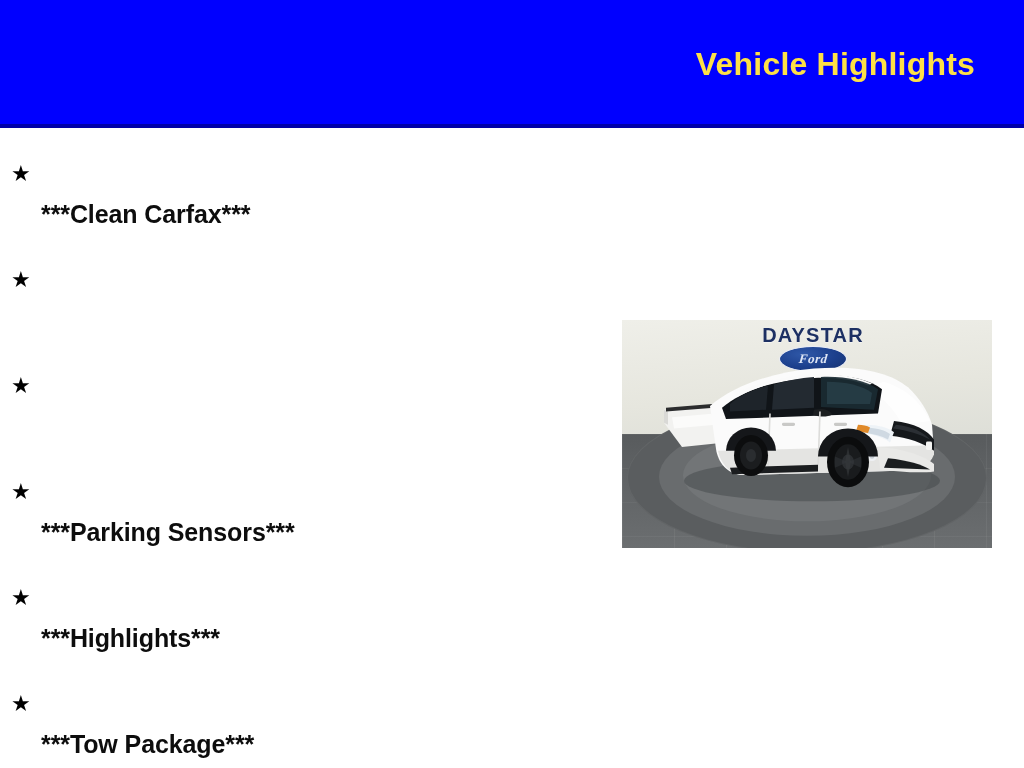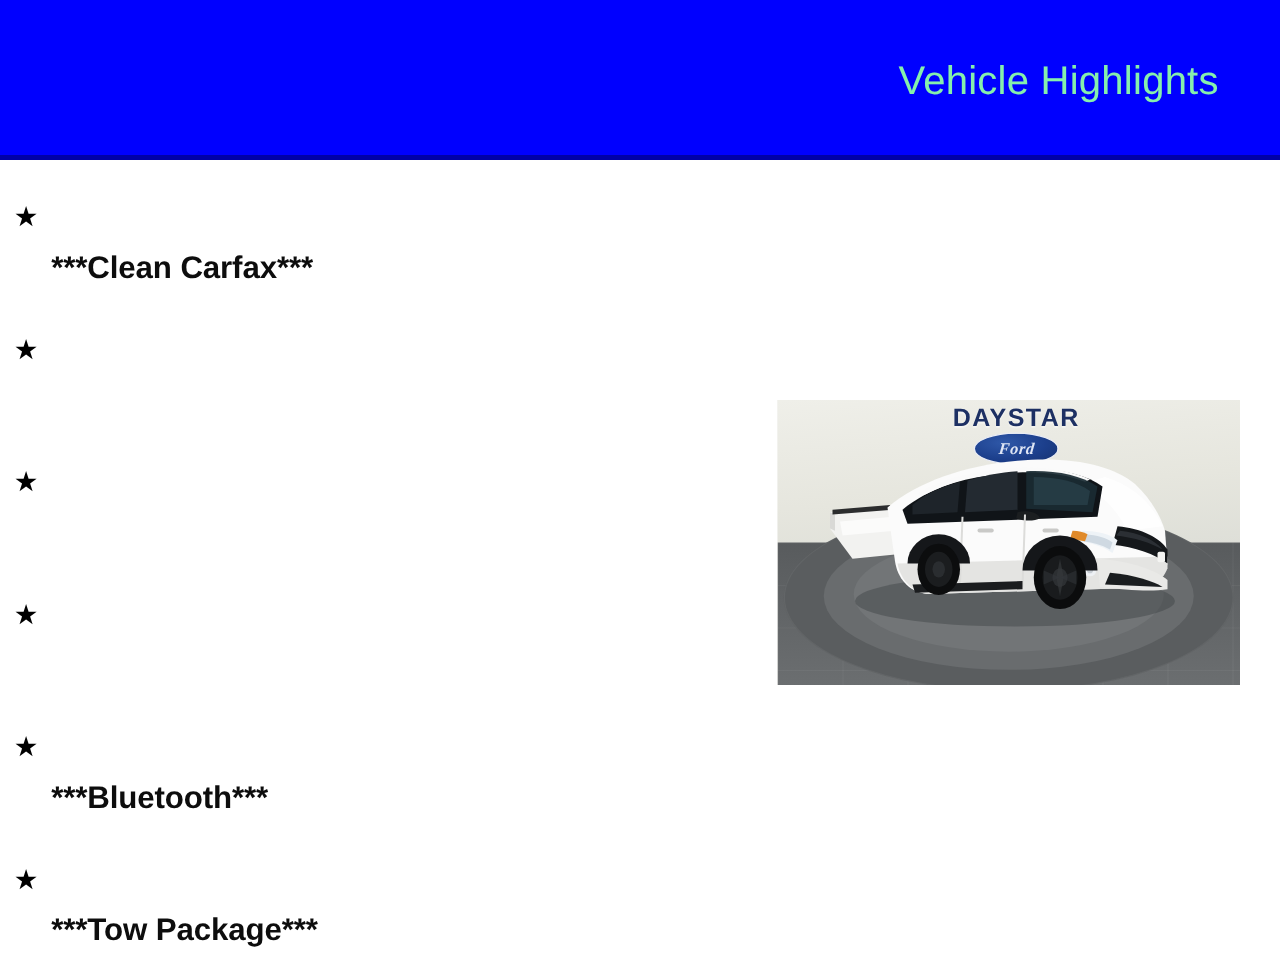--- a/index.html
+++ b/index.html
@@ -25,22 +25,22 @@
     width: 1024px;
     height: 128px;
     background: #0000ff;
     border-bottom: 4px solid #0000a8;
   }
   .banner-title {
     position: absolute;
     right: 49px;
     top: 46px;
     font-size: 32px;
-    font-weight: normal;
-    color: #86efac;
+    font-weight: bold;
+    color: #fde047;
     letter-spacing: 0.2px;
     white-space: nowrap;
     text-align: right;
   }
 
   
   .highlights {
     position: absolute;
     left: 0;
     top: 132px;
@@ -192,25 +192,26 @@
   <li class="highlight-item">
     <span class="bullet-star">★</span>
   </li>
 
   <li class="highlight-item">
     <span class="bullet-star">★</span>
   </li>
 
   <li class="highlight-item">
     <span class="bullet-star">★</span>
-  </li>
-
-  <li class="highlight-item">
-    <span class="bullet-star">★</span>
-    <span class="highlight-text">***Bluetooth***</span>
+    <span class="highlight-text">***Parking Sensors***</span>
+  </li>
+
+  <li class="highlight-item">
+    <span class="bullet-star">★</span>
+    <span class="highlight-text">***Highlights***</span>
   </li>
 
   <li class="highlight-item">
     <span class="bullet-star">★</span>
     <span class="highlight-text">***Tow Package***</span>
   </li>
 
 </ul>
 
 <div class="photo-frame">

